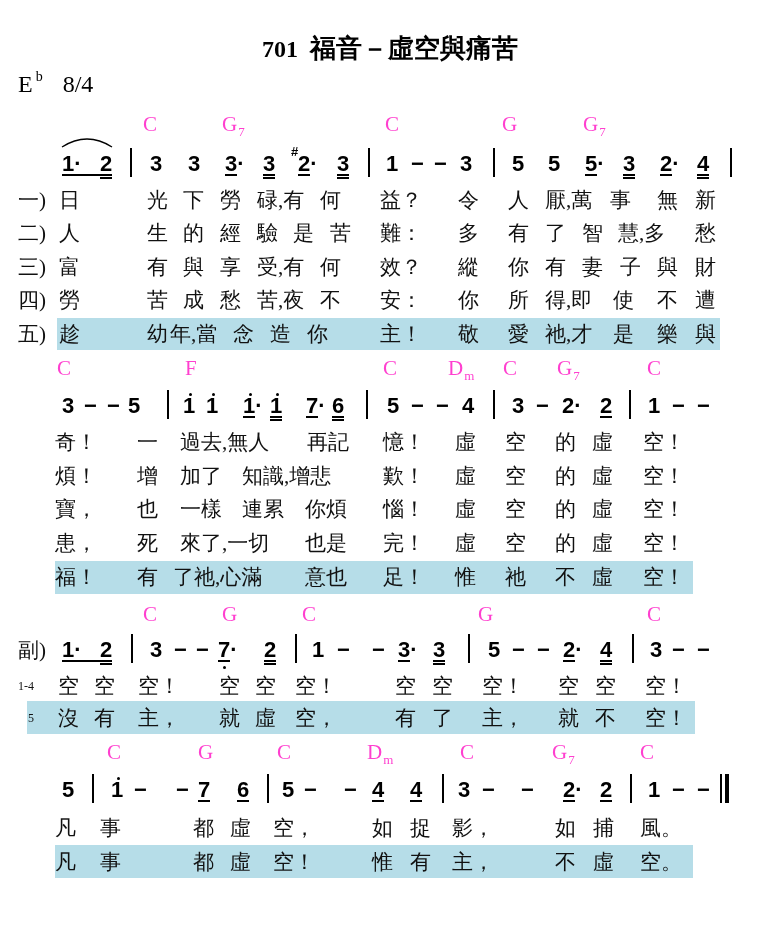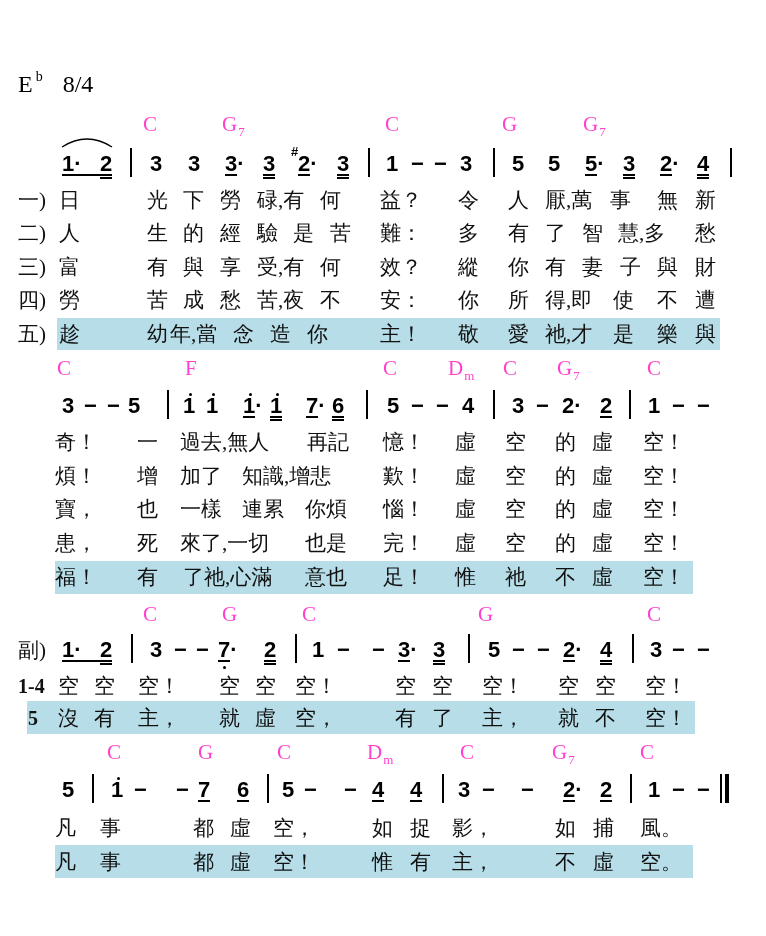--- a/index.html
+++ b/index.html
@@ -18,28 +18,31 @@
   .hi::before { content:""; position:absolute; left:6px; top:-2px; width:3px; height:3px; border-radius:50%; background:#000; }
   .lo::before { content:""; position:absolute; left:5px; top:27px; width:3px; height:3px; border-radius:50%; background:#000; }
   .sharp { font-size:13px; line-height:13px; }
   .bar { position:absolute; width:1.5px; background:#000; }
   .thick { width:4px; }
   .beam { position:absolute; height:1.5px; background:#000; }
   .slur { position:absolute; }
   .row { position:absolute; left:0; width:766px; height:24px; }
   .t { position:absolute; top:0; font-family:"Liberation Serif", serif; font-size:21px; line-height:24px; white-space:nowrap; color:#111; }
   .lbl { position:absolute; top:0; font-family:"Liberation Serif", serif; font-size:21px; line-height:24px; white-space:nowrap; color:#111; }
-  .lblb { font-weight:bold; font-size:20px; }
+  .lblb { font-weight:normal; font-size:12px; }
   .hl { position:absolute; background:#b6dde8; }
 </style>
 </head>
 <body>
 
 <div id="page">
 
+  <div class="title">
+    <span class="num">701</span><span class="name">福音－虛空與痛苦</span>
+  </div>
   <div class="key">
     <span>E</span><span class="acc">b</span><span class="time">8/4</span>
   </div>
 
   <div class="hl" style="left:57px;top:318px;width:663px;height:32px"></div>
   <div class="hl" style="left:55px;top:561px;width:638px;height:33px"></div>
   <div class="hl" style="left:27px;top:701px;width:668px;height:33px"></div>
   <div class="hl" style="left:55px;top:845px;width:638px;height:33px"></div>
 
   <div>
@@ -246,21 +249,21 @@
       <span class="t" style="left:383px">完！</span>
       <span class="t" style="left:455px">虛</span>
       <span class="t" style="left:505px">空</span>
       <span class="t" style="left:555px">的</span>
       <span class="t" style="left:592px">虛</span>
       <span class="t" style="left:643px">空！</span>
     </div>
     <div class="row" style="top:565px">
       <span class="t" style="left:55px">福！</span>
       <span class="t" style="left:137px">有</span>
-      <span class="t" style="left:183px">了祂,心滿</span>
+      <span class="t" style="left:173px">了祂,心滿</span>
       <span class="t" style="left:305px">意也</span>
       <span class="t" style="left:383px">足！</span>
       <span class="t" style="left:455px">惟</span>
       <span class="t" style="left:505px">祂</span>
       <span class="t" style="left:555px">不</span>
       <span class="t" style="left:592px">虛</span>
       <span class="t" style="left:643px">空！</span>
     </div>
   </div>
 

